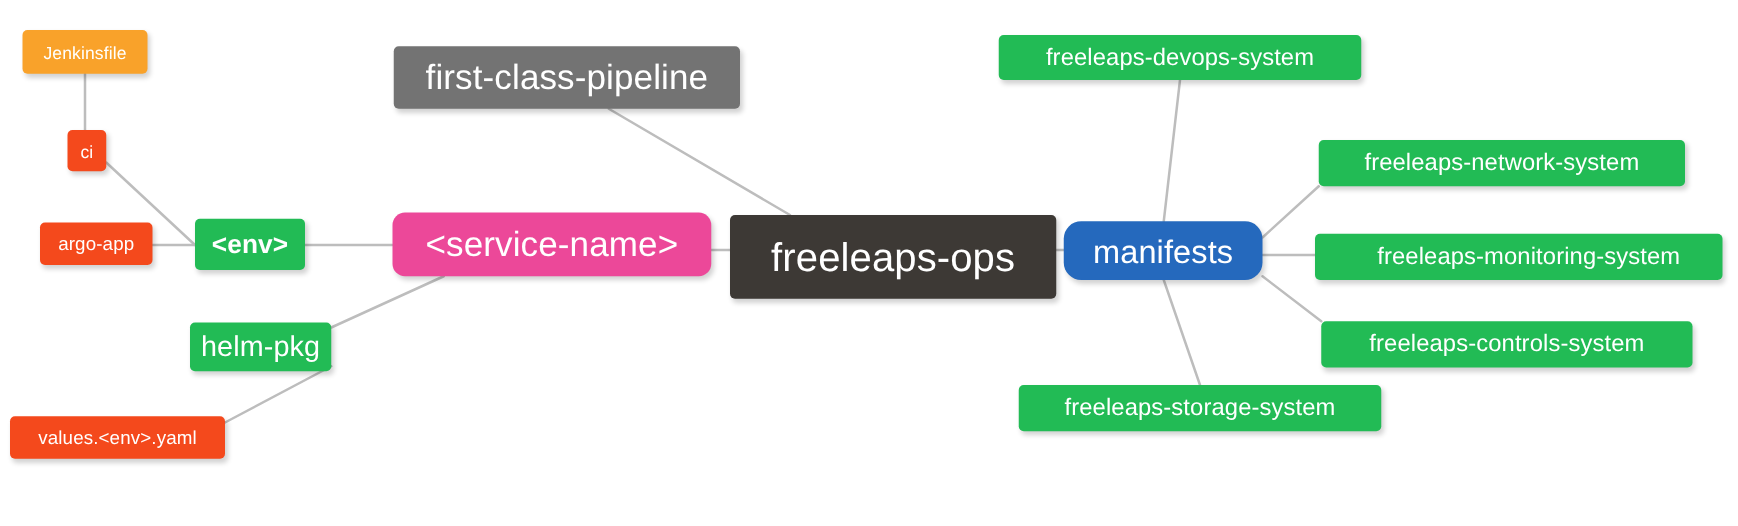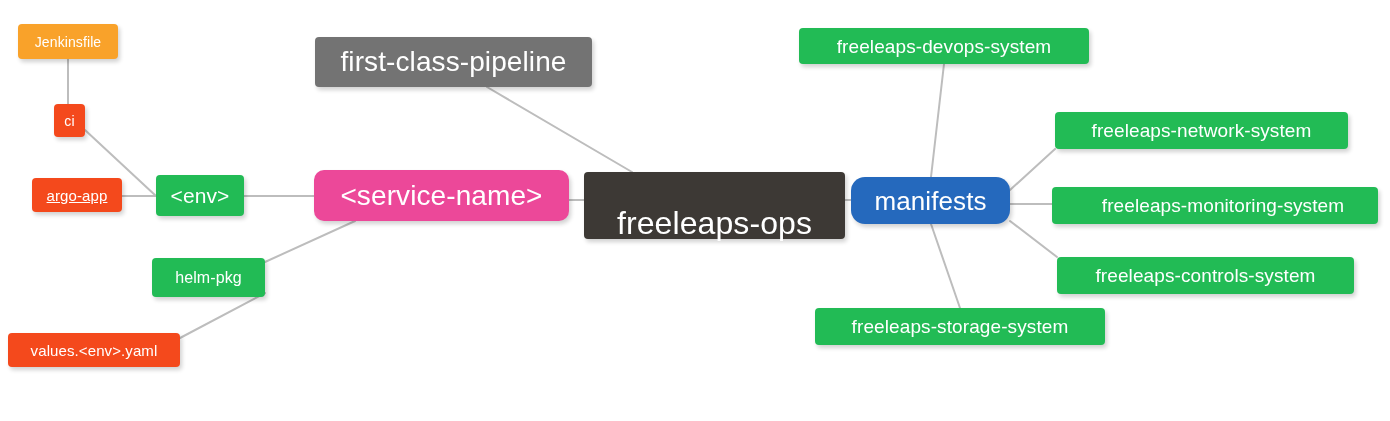--- a/index.html
+++ b/index.html
@@ -70,39 +70,39 @@
       <path class="edge-line" d="M 1010 221 L 1057 257" stroke="#bdbdbd"></path>
       <path class="edge-line" d="M 931 224 L 960 308" stroke="#bdbdbd"></path>
     </svg>
   <div id="node-layer">
       <div class="node" style="left: 18px; top: 24px; width: 100px; height: 35px; background: rgb(249, 162, 42); font-size: 14px; color: rgb(255, 255, 255);">
         <span class="node-label">Jenkinsfile</span>
       </div>
       <div class="node" style="left: 54px; top: 104px; width: 31px; height: 33px; background: rgb(244, 73, 28); font-size: 14px; color: rgb(255, 255, 255);">
         <span class="node-label">ci</span>
       </div>
-      <div class="node" style="left: 32px; top: 178px; width: 90px; height: 34px; background: rgb(244, 73, 28); font-size: 15px; color: rgb(255, 255, 255); text-decoration: underline;">
+      <div class="node" style="left: 32px; top: 178px; width: 90px; height: 34px; background: rgb(244, 73, 28); font-size: 15px; color: rgb(255, 255, 255);">
         <span class="node-label">argo-app</span>
       </div>
-      <div class="node" style="left: 156px; top: 175px; width: 88px; height: 41px; background: rgb(34, 187, 85); font-size: 21px; color: rgb(255, 255, 255);">
+      <div class="node" style="left: 156px; top: 175px; width: 88px; height: 41px; background: rgb(34, 187, 85); font-size: 21px; color: rgb(255, 255, 255); font-weight: bold;">
         <span class="node-label">&lt;env&gt;</span>
       </div>
       <div class="node" style="left: 8px; top: 333px; width: 172px; height: 34px; background: rgb(244, 73, 28); font-size: 15px; color: rgb(255, 255, 255);">
         <span class="node-label">values.&lt;env&gt;.yaml</span>
       </div>
-      <div class="node" style="left: 152px; top: 258px; width: 113px; height: 39px; background: rgb(34, 187, 85); font-size: 16px; color: rgb(255, 255, 255);">
+      <div class="node" style="left: 152px; top: 258px; width: 113px; height: 39px; background: rgb(34, 187, 85); font-size: 23px; color: rgb(255, 255, 255);">
         <span class="node-label">helm-pkg</span>
       </div>
       <div class="node" style="left: 314px; top: 170px; width: 255px; height: 51px; background: #ec4899; font-size: 28px; color: rgb(255, 255, 255); border-radius: 10px;">
         <span class="node-label">&lt;service-name&gt;</span>
       </div>
       <div class="node" style="left: 315px; top: 37px; width: 277px; height: 50px; background: #737373; font-size: 28px; color: rgb(255, 255, 255);">
         <span class="node-label">first-class-pipeline</span>
       </div>
-      <div class="node" style="left: 584px; top: 172px; width: 261px; height: 67px; background: rgb(61, 57, 53); font-size: 32px; color: rgb(255, 255, 255); align-items: flex-end;">
+      <div class="node" style="left: 584px; top: 172px; width: 261px; height: 67px; background: rgb(61, 57, 53); font-size: 32px; color: rgb(255, 255, 255);">
         <span class="node-label">freeleaps-ops</span>
       </div>
       <div class="node" style="left: 851px; top: 177px; width: 159px; height: 47px; background: rgb(37, 105, 189); font-size: 26px; color: rgb(255, 255, 255); border-radius: 14px;">
         <span class="node-label">manifests</span>
       </div>
       <div class="node" style="left: 799px; top: 28px; width: 290px; height: 36px; background: rgb(34, 187, 85); font-size: 19px; color: rgb(255, 255, 255);">
         <span class="node-label">freeleaps-devops-system</span>
       </div>
       <div class="node" style="left: 1055px; top: 112px; width: 293px; height: 37px; background: rgb(34, 187, 85); font-size: 19px; color: rgb(255, 255, 255);">
         <span class="node-label">freeleaps-network-system</span>

